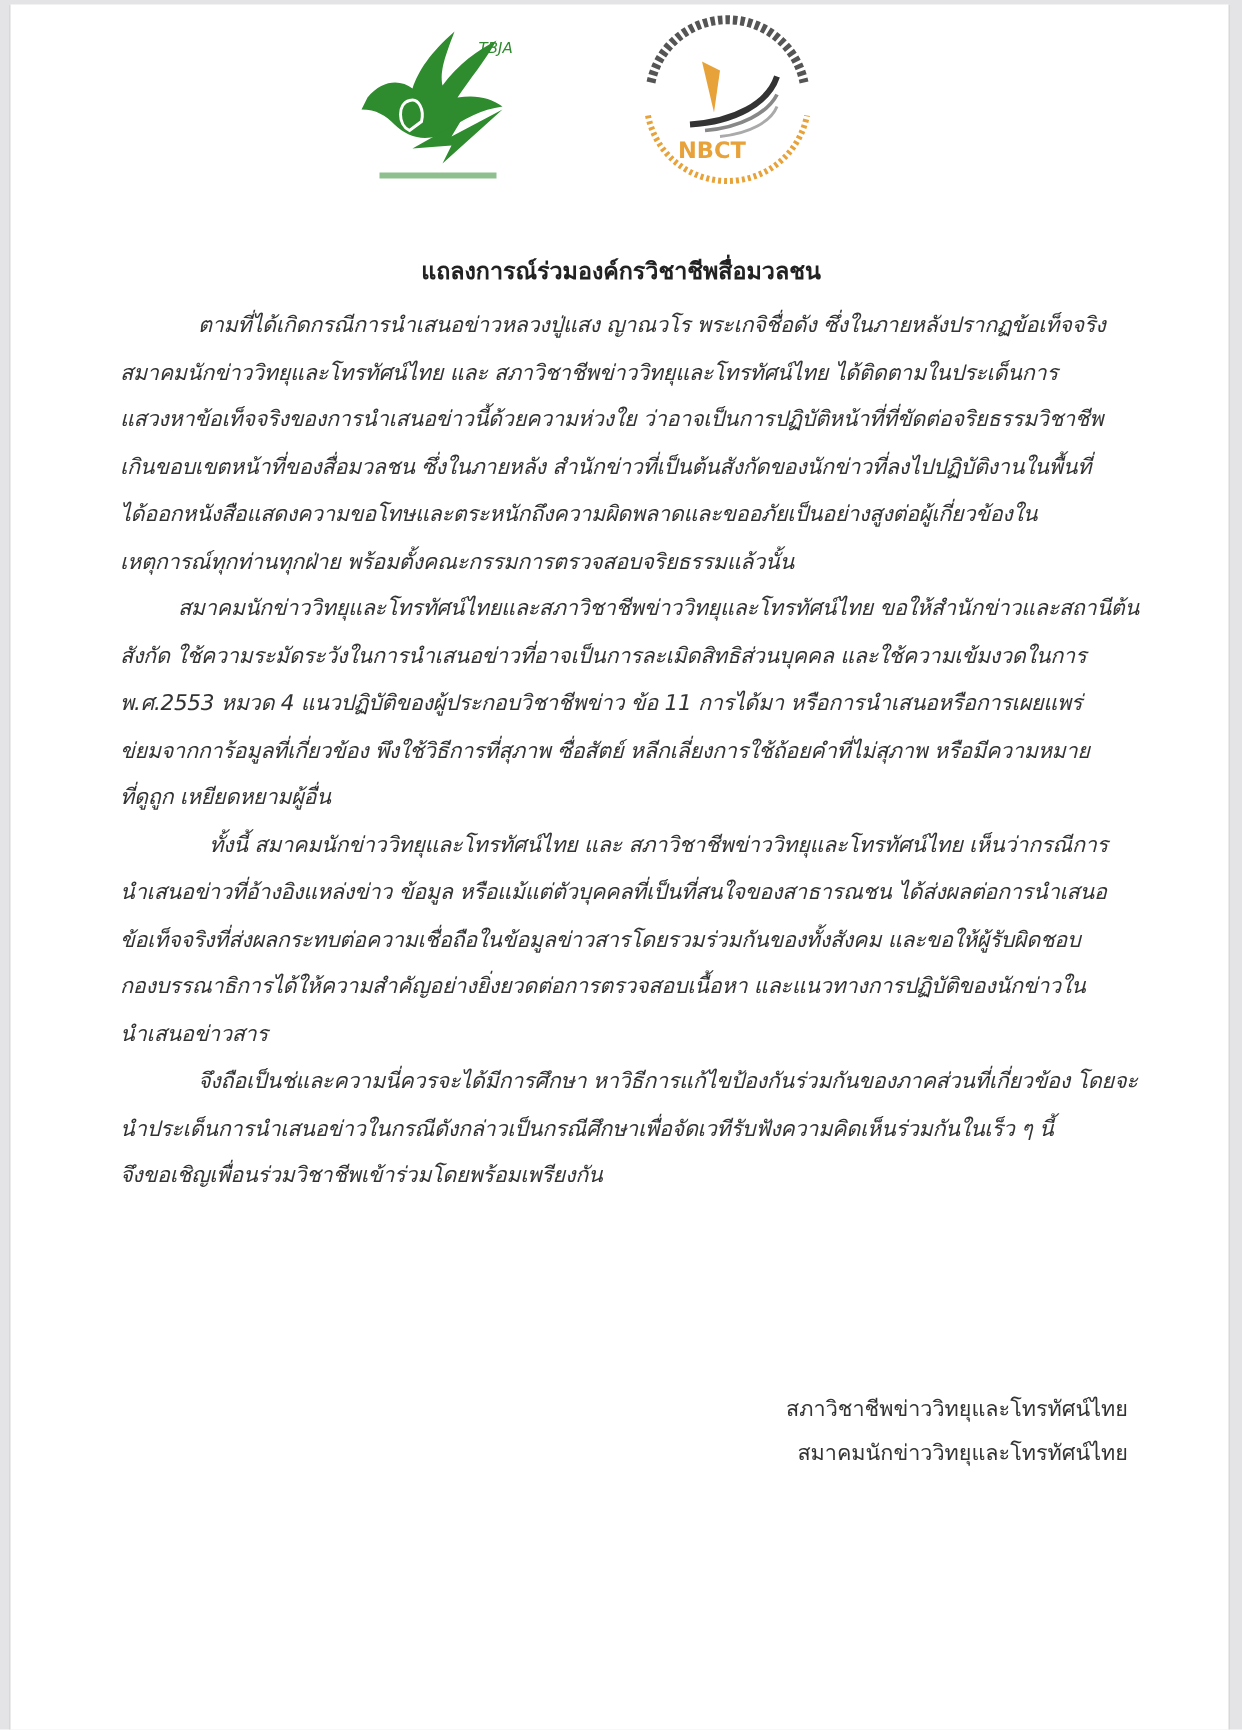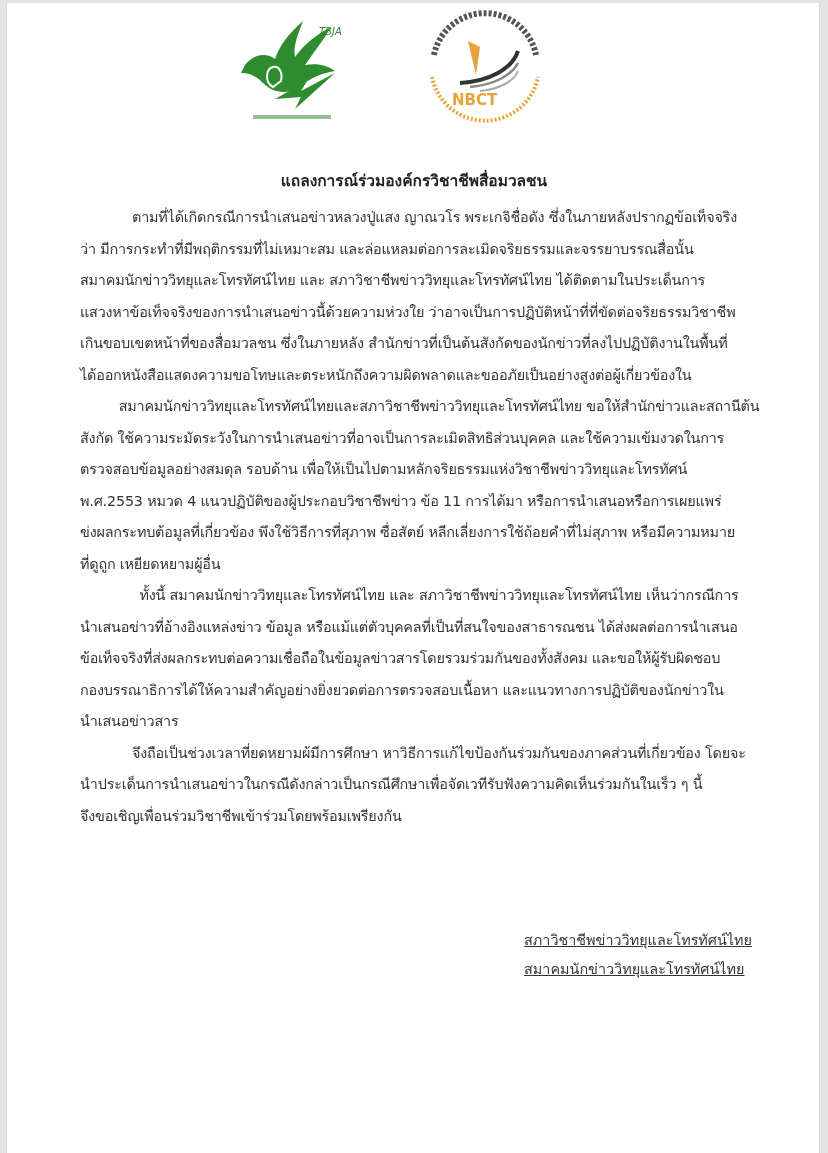--- a/index.html
+++ b/index.html
@@ -17,26 +17,26 @@
   .logo-tbja { position: absolute; left: 235px; top: 8px; width: 120px; height: 110px; }
   .logo-nbct { position: absolute; left: 420px; top: 0px; width: 130px; height: 125px; }
   .title {
     position: absolute; top: 168px; left: 0; width: 828px; text-align: center;
     font-size: 15.5px; font-weight: bold; color: #222;
   }
   .body-text {
     position: absolute; left: 80px; width: 680px; top: 202px;
     font-size: 14.4px; line-height: 31.5px; color: #333; letter-spacing: -0.2px;
   }
-  .line { white-space: nowrap; height: 31.5px; }
+  .line { white-space: nowrap; height: 31.5px; font-style: italic; }
   .indent { padding-left: 52px; }
   .indent-sm { padding-left: 38px; text-align: center; }
   .sign {
-    position: absolute; right: 76px; top: 926px; 
-    font-size: 14.4px; line-height: 29px; color: #333; text-decoration: underline;
+    position: absolute; right: 76px; top: 926px; text-align: right;
+    font-size: 14.4px; line-height: 29px; color: #333;
   }
 </style>
 </head>
 <body>
 
 <div class="page">
 </div>
 
 <div class="logos">
   <svg class="logo-tbja" viewBox="0 0 120 110">
@@ -56,43 +56,42 @@
     <path d="M60 86 C80 84 94 76 98 66" fill="none" stroke="#aaa" stroke-width="2"></path>
     <text x="32" y="100" font-size="15" font-weight="bold" fill="#e8a23a" font-family="DejaVu Sans, sans-serif">NBCT</text>
   </svg>
 </div>
 
 <div class="title">แถลงการณ์ร่วมองค์กรวิชาชีพสื่อมวลชน</div>
 
 <div class="body-text">
   <div>
     <div class="line indent">ตามที่ได้เกิดกรณีการนำเสนอข่าวหลวงปู่แสง ญาณวโร พระเกจิชื่อดัง ซึ่งในภายหลังปรากฏข้อเท็จจริง</div>
-    <div class="line">ว่า มีการกระทำที่มีพฤติกรรมที่ไม่เหมาะสม และล่อแหลมต่อการละเมิดจริยธรรมและจรรยาบรรณสื่อนั้น</div>
     <div class="line">สมาคมนักข่าววิทยุและโทรทัศน์ไทย และ สภาวิชาชีพข่าววิทยุและโทรทัศน์ไทย ได้ติดตามในประเด็นการ</div>
     <div class="line">แสวงหาข้อเท็จจริงของการนำเสนอข่าวนี้ด้วยความห่วงใย ว่าอาจเป็นการปฏิบัติหน้าที่ที่ขัดต่อจริยธรรมวิชาชีพ</div>
     <div class="line">เกินขอบเขตหน้าที่ของสื่อมวลชน ซึ่งในภายหลัง สำนักข่าวที่เป็นต้นสังกัดของนักข่าวที่ลงไปปฏิบัติงานในพื้นที่</div>
     <div class="line">ได้ออกหนังสือแสดงความขอโทษและตระหนักถึงความผิดพลาดและขออภัยเป็นอย่างสูงต่อผู้เกี่ยวข้องใน</div>
+    <div class="line">เหตุการณ์ทุกท่านทุกฝ่าย พร้อมตั้งคณะกรรมการตรวจสอบจริยธรรมแล้วนั้น</div>
   </div>
   <div>
     <div class="line indent-sm">สมาคมนักข่าววิทยุและโทรทัศน์ไทยและสภาวิชาชีพข่าววิทยุและโทรทัศน์ไทย ขอให้สำนักข่าวและสถานีต้น</div>
     <div class="line">สังกัด ใช้ความระมัดระวังในการนำเสนอข่าวที่อาจเป็นการละเมิดสิทธิส่วนบุคคล และใช้ความเข้มงวดในการ</div>
-    <div class="line">ตรวจสอบข้อมูลอย่างสมดุล รอบด้าน เพื่อให้เป็นไปตามหลักจริยธรรมแห่งวิชาชีพข่าววิทยุและโทรทัศน์</div>
     <div class="line">พ.ศ.2553 หมวด 4 แนวปฏิบัติของผู้ประกอบวิชาชีพข่าว ข้อ 11 การได้มา หรือการนำเสนอหรือการเผยแพร่</div>
-    <div class="line">ข่งผลกระทบต้อมูลที่เกี่ยวข้อง พึงใช้วิธีการที่สุภาพ ซื่อสัตย์ หลีกเลี่ยงการใช้ถ้อยคำที่ไม่สุภาพ หรือมีความหมาย</div>
+    <div class="line">ข่ยมจากการ้อมูลที่เกี่ยวข้อง พึงใช้วิธีการที่สุภาพ ซื่อสัตย์ หลีกเลี่ยงการใช้ถ้อยคำที่ไม่สุภาพ หรือมีความหมาย</div>
     <div class="line">ที่ดูถูก เหยียดหยามผู้อื่น</div>
   </div>
   <div>
     <div class="line indent-sm">ทั้งนี้ สมาคมนักข่าววิทยุและโทรทัศน์ไทย และ สภาวิชาชีพข่าววิทยุและโทรทัศน์ไทย เห็นว่ากรณีการ</div>
     <div class="line">นำเสนอข่าวที่อ้างอิงแหล่งข่าว ข้อมูล หรือแม้แต่ตัวบุคคลที่เป็นที่สนใจของสาธารณชน ได้ส่งผลต่อการนำเสนอ</div>
     <div class="line">ข้อเท็จจริงที่ส่งผลกระทบต่อความเชื่อถือในข้อมูลข่าวสารโดยรวมร่วมกันของทั้งสังคม และขอให้ผู้รับผิดชอบ</div>
     <div class="line">กองบรรณาธิการได้ให้ความสำคัญอย่างยิ่งยวดต่อการตรวจสอบเนื้อหา และแนวทางการปฏิบัติของนักข่าวใน</div>
     <div class="line">นำเสนอข่าวสาร</div>
   </div>
   <div>
-    <div class="line indent">จึงถือเป็นช่วงเวลาที่ยดหยามผ้มีการศึกษา หาวิธีการแก้ไขป้องกันร่วมกันของภาคส่วนที่เกี่ยวข้อง โดยจะ</div>
+    <div class="line indent">จึงถือเป็นช่และความนี่ควรจะได้มีการศึกษา หาวิธีการแก้ไขป้องกันร่วมกันของภาคส่วนที่เกี่ยวข้อง โดยจะ</div>
     <div class="line">นำประเด็นการนำเสนอข่าวในกรณีดังกล่าวเป็นกรณีศึกษาเพื่อจัดเวทีรับฟังความคิดเห็นร่วมกันในเร็ว ๆ นี้</div>
     <div class="line">จึงขอเชิญเพื่อนร่วมวิชาชีพเข้าร่วมโดยพร้อมเพรียงกัน</div>
   </div>
 </div>
 
 <div class="sign">
   <div>สภาวิชาชีพข่าววิทยุและโทรทัศน์ไทย</div>
   <div>สมาคมนักข่าววิทยุและโทรทัศน์ไทย</div>
 </div>
 

